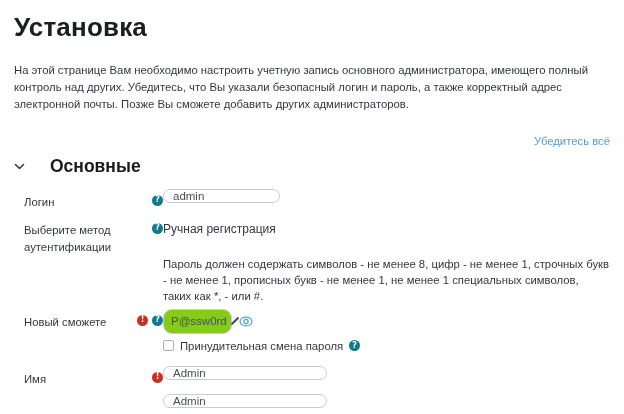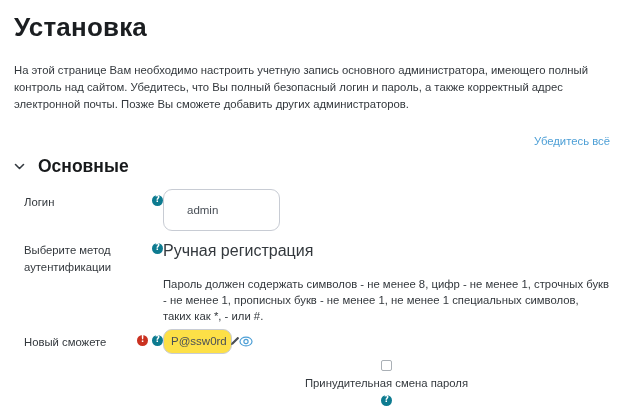--- a/index.html
+++ b/index.html
@@ -18,21 +18,21 @@
   .intro {
     font-size:11.3px; line-height:1.5; color:#33383d;
     max-width:600px; margin-bottom:18px;
   }
   .expand-row { text-align:right; margin-bottom:7px; }
   .expand-link {
     font-size:11.3px; color:#4d9fd6; text-decoration:none; cursor:pointer;
   }
 
   .section-header {
-    display:flex; align-items:center; gap:13px;
+    display:flex; align-items:center; gap:25px;
     margin:4px 0 12px 0; cursor:pointer;
   }
   .section-chevron { width:11px; height:11px; display:inline-block; }
   .section-title { font-size:17.5px; font-weight:bold; color:#17191b; }
 
   
   .frow { display:flex; align-items:flex-start; padding-left:10px; }
   .flabel {
     width:139px; flex:0 0 139px;
     display:flex; justify-content:space-between; gap:2px;
@@ -43,69 +43,69 @@
   .fcontent { display:flex; align-items:center; }
 
   .cicon {
     width:11px; height:11px; border-radius:50%;
     display:inline-flex; align-items:center; justify-content:center;
     color:#fff; font-size:8px; font-weight:bold; line-height:1;
     font-family:"DejaVu Sans",sans-serif;
   }
 
   .tinput {
-    height:42px; border:1px solid #c8ccd4; border-radius:9px;
-    padding:0 23px; font-size:11.5px; color:#494f57;
+    height:14px; border:1px solid #c8ccd4; border-radius:9px;
+    padding:0 9px; font-size:11.5px; color:#494f57;
     font-family:"Liberation Sans","DejaVu Sans",sans-serif;
     background:#fff; outline:none; display:block;
   }
   .w-login { width:117px; }
   .w-name  { width:164px; }
 
-  .static-text { font-size:16px; color:#33383d; padding-top:5px; }
+  .static-text { font-size:12px; color:#33383d; padding-top:5px; }
 
   .hint-row { margin-bottom:5px;justify-content:center; }
   .hint-text {
     font-size:11.3px; line-height:1.42; color:#33383d; max-width:452px;
   }
 
   .pw-box {
     width:69px; height:25px; border:1px solid #c8ccd4; border-radius:9px;
     display:flex; align-items:center; gap:3px; padding:0 7px;
-    font-size:11.5px; color:#494f57; background:#fde047; cursor:text;
+    font-size:11.5px; color:#494f57; background:#84cc16; cursor:text;
   }
   .eye-btn {
     margin-left:7px; background:none; border:none; cursor:pointer;
     display:inline-flex; align-items:center; padding:0;
   }
 
   .check-row { margin-top:6px; margin-bottom:14px; }
   .check-wrap {
-    margin-left:149px; display:flex; align-items:center; gap:6px;flex-direction:column;
+    margin-left:149px; display:flex; align-items:center; gap:6px;
   }
   .check-box {
     width:11px; height:11px; appearance:none; -webkit-appearance:none;
     border:1px solid #aab0b6; border-radius:2px; background:#fff;
     margin:0; cursor:pointer;
   }
   .check-label { font-size:11.3px; color:#33383d; }
 
   .gap-sm { margin-bottom:6px; }
   .gap-md { margin-bottom:6px; }
 
   svg { display:block; }
 </style>
 </head>
 <body>
 
 <div class="page">
 
   <h1 class="page-title">Установка</h1>
 
-  <p class="intro">На этой странице Вам необходимо настроить учетную запись основного администратора, имеющего полный контроль над сайтом. Убедитесь, что Вы полный безопасный логин и пароль, а также корректный адрес электронной почты. Позже Вы сможете добавить других администраторов.</p>
+  <p class="intro">На этой странице Вам необходимо настроить учетную запись основного администратора, имеющего полный контроль над других. Убедитесь, что Вы указали безопасный логин и пароль, а также корректный адрес электронной почты. Позже Вы сможете добавить других администраторов.</p>
 
   <div class="expand-row">
     <a class="expand-link">Убедитесь всё</a>
   </div>
 
   <div class="section-header">
     <span class="section-chevron">
       <svg width="11" height="11" viewBox="0 0 11 11">
           <polyline points="1.5,3.5 5.5,7.5 9.5,3.5" fill="none" stroke="#343a40" stroke-width="1.6" stroke-linecap="round" stroke-linejoin="round"></polyline>
         </svg>

